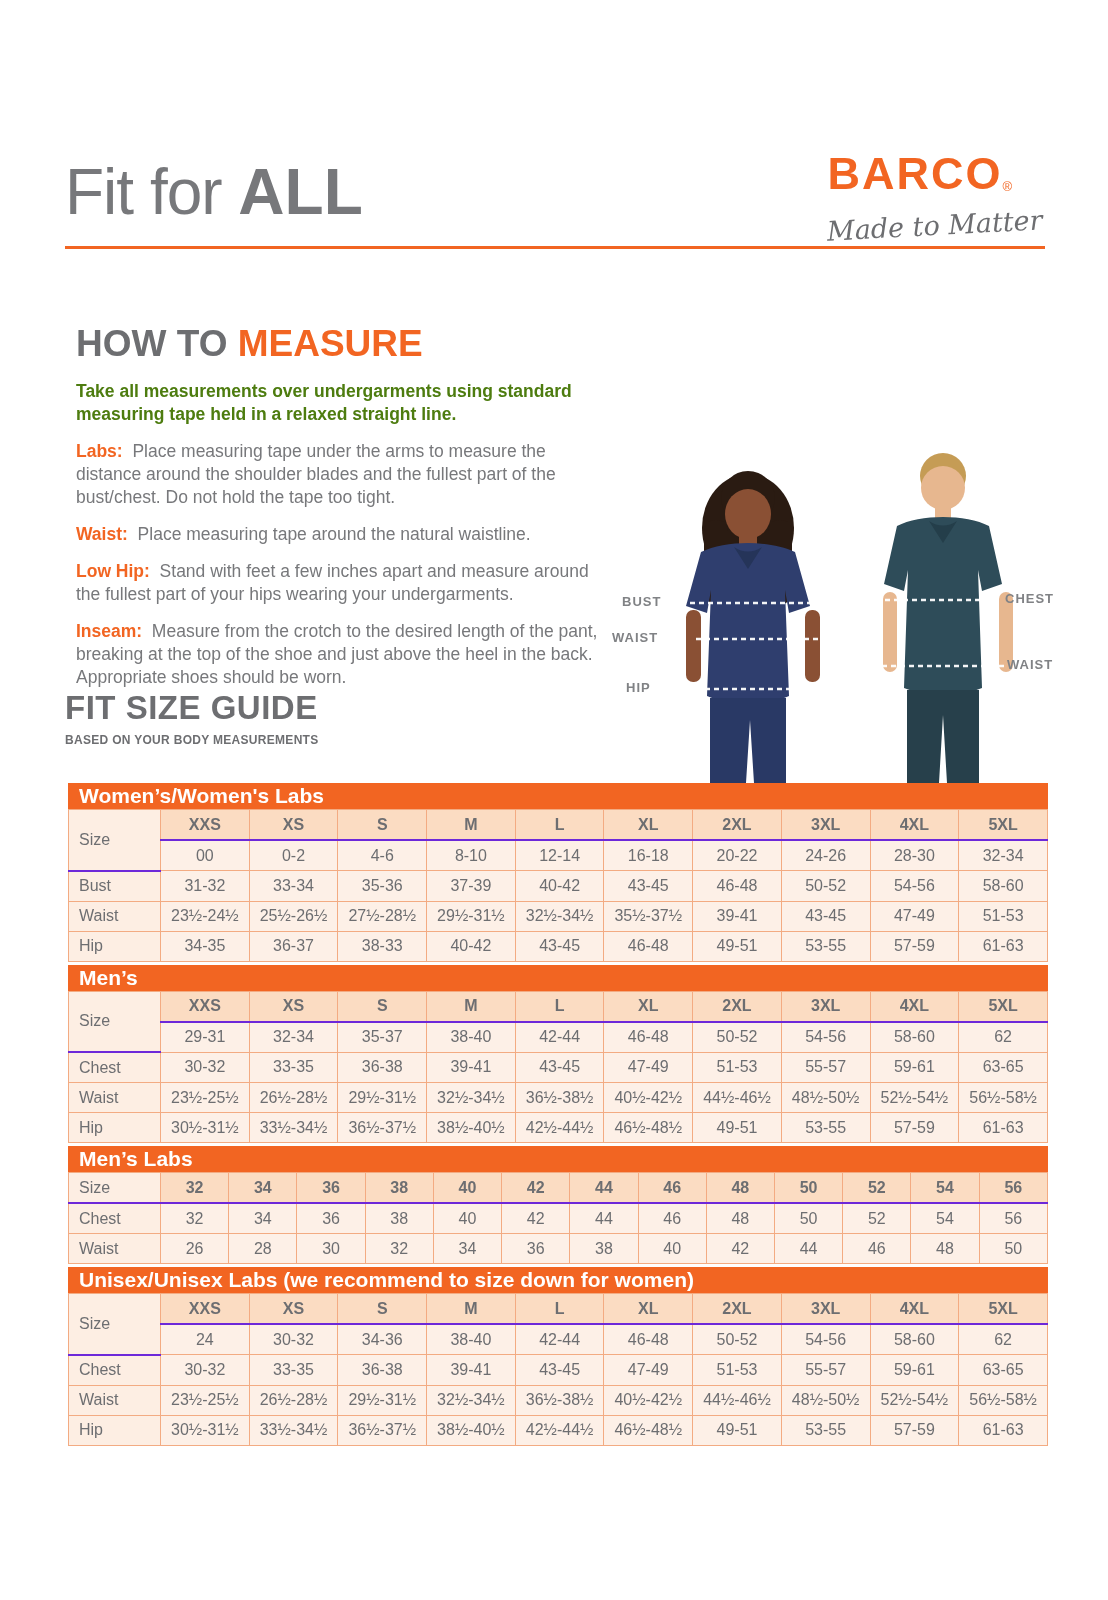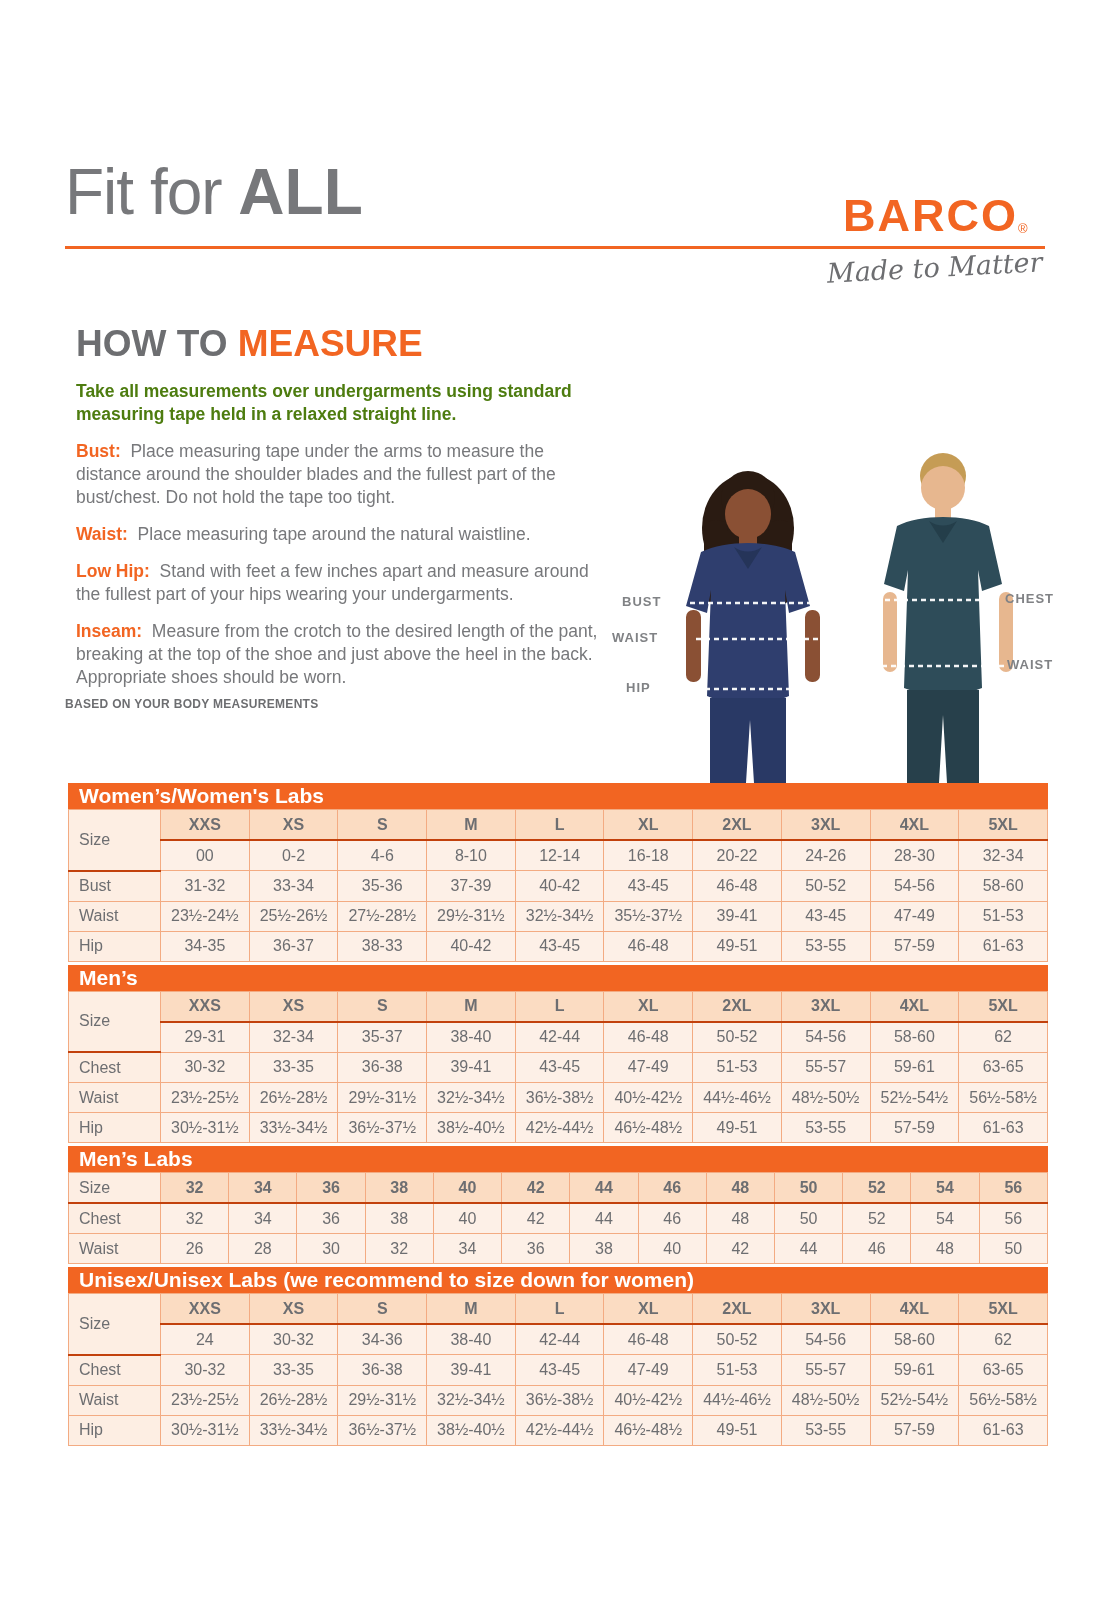--- a/index.html
+++ b/index.html
@@ -4,21 +4,21 @@
 <style>
   html,body{margin:0;padding:0;background:#fff;}
   body{width:1108px;height:1600px;position:relative;font-family:"Liberation Sans",sans-serif;color:#6d6e71;overflow:hidden;}
   .page{position:absolute;inset:0;width:1052px;height:1600px;background:#fff;}
 
   
   .brand-header{position:absolute;left:65px;top:150px;width:980px;height:96px;}
   .fit-title{position:absolute;left:0;top:0;font-size:64px;line-height:84px;color:#77787b;letter-spacing:-1px;white-space:nowrap;}
   .fit-title .regular{font-weight:400;}
   .fit-title .strong{font-weight:700;letter-spacing:0;}
-  .logo{position:absolute;right:2px;top:2px;text-align:center;margin-top:42px;}
+  .logo{position:absolute;right:2px;top:2px;}
   .brand-word{font-size:45px;font-weight:700;color:#f26522;letter-spacing:2px;line-height:44px;white-space:nowrap;}
   .brand-reg{font-size:13px;font-weight:400;vertical-align:-2px;letter-spacing:0;}
   .brand-tagline{font-family:"DejaVu Serif",serif;font-style:italic;font-size:27px;color:#6d6e71;line-height:30px;margin-top:2px;transform:rotate(-3deg);white-space:nowrap;}
   .divider{position:absolute;left:65px;top:246px;width:980px;height:3px;background:#f26522;}
 
   
   .howto{position:absolute;left:76px;top:324px;width:530px;}
   .howto-heading{margin:0;font-size:37px;line-height:40px;font-weight:700;letter-spacing:0;}
   .howto-heading .gray{color:#6d6e71;}
   .howto-heading .orange{color:#f26522;}
@@ -40,21 +40,21 @@
   .guide-head{position:absolute;left:65px;top:690px;width:600px;}
   .guide-title{margin:0;font-size:33px;line-height:36px;font-weight:700;color:#6d6e71;letter-spacing:0.5px;}
   .guide-subtitle{margin:7px 0 0 0;font-size:12px;font-weight:700;color:#6d6e71;letter-spacing:0.3px;}
 
   .tables{position:absolute;left:68px;top:783px;width:980px;}
   .size-table{margin-top:3px;}
   .size-table:first-child{margin-top:0;}
   .table-bar{background:#f26522;color:#fff;font-weight:700;font-size:21px;line-height:26px;height:26px;padding-left:11px;}
   .size-table table{border-collapse:collapse;width:980px;table-layout:fixed;background:#fff;}
   .size-table td{border:1px solid #f3ab82;height:29px;font-size:16px;color:#6d6e71;text-align:center;padding:0;background:#fdf0e7;overflow:hidden;white-space:nowrap;}
-  .size-table tr.header td{background:#fbdcc2;font-weight:700;border-bottom:2px solid #c2410c;}
+  .size-table tr.header td{background:#fbdcc2;font-weight:700;border-bottom:2px solid #6d28d9;}
   .size-table td.rowlabel{text-align:left;padding-left:10px;background:#fdeee3;font-weight:400;}
   .size-table tr.header td.rowlabel{background:#fdeee3;font-weight:400;}
 </style>
 </head>
 <body>
 
 <div class="page">
 
   <div class="brand-header">
     <div class="fit-title">
@@ -66,21 +66,21 @@
     </div>
   </div>
   <div class="divider"></div>
 
   <div class="howto">
     <h2 class="howto-heading">
       <span class="gray">HOW TO </span><span class="orange">MEASURE</span>
     </h2>
     <p class="howto-intro">Take all measurements over undergarments using standard measuring tape held in a relaxed straight line.</p>
     <div>
-        <p class="measure-item"><span class="lbl">Bust:</span>&nbsp; Place measuring tape under the arms to measure the distance around the shoulder blades and the fullest part of the bust/chest. Do not hold the tape too tight.</p>
+        <p class="measure-item"><span class="lbl">Labs:</span>&nbsp; Place measuring tape under the arms to measure the distance around the shoulder blades and the fullest part of the bust/chest. Do not hold the tape too tight.</p>
         <p class="measure-item"><span class="lbl">Waist:</span>&nbsp; Place measuring tape around the natural waistline.</p>
         <p class="measure-item"><span class="lbl">Low Hip:</span>&nbsp; Stand with feet a few inches apart and measure around the fullest part of your hips wearing your undergarments.</p>
         <p class="measure-item"><span class="lbl">Inseam:</span>&nbsp; Measure from the crotch to the desired length of the pant, breaking at the top of the shoe and just above the heel in the back. Appropriate shoes should be worn.</p>
       </div>
   </div>
 
   <div class="figure">
     <svg width="510" height="363" viewBox="0 0 510 363">
 
       <g>
@@ -117,20 +117,21 @@
       </g>
     </svg>
     <span class="fig-label bust">BUST</span>
     <span class="fig-label waist-l">WAIST</span>
     <span class="fig-label hip">HIP</span>
     <span class="fig-label chest">CHEST</span>
     <span class="fig-label waist-r">WAIST</span>
   </div>
 
   <div class="guide-head">
+    <h3 class="guide-title">FIT SIZE GUIDE</h3>
     <p class="guide-subtitle">BASED ON YOUR BODY MEASUREMENTS</p>
   </div>
 
   <div class="tables">
     <div class="size-table">
         <div class="table-bar">Women’s/Women's Labs</div>
         <table>
           <colgroup>
             <col style="width: 92px;">
             <col>

